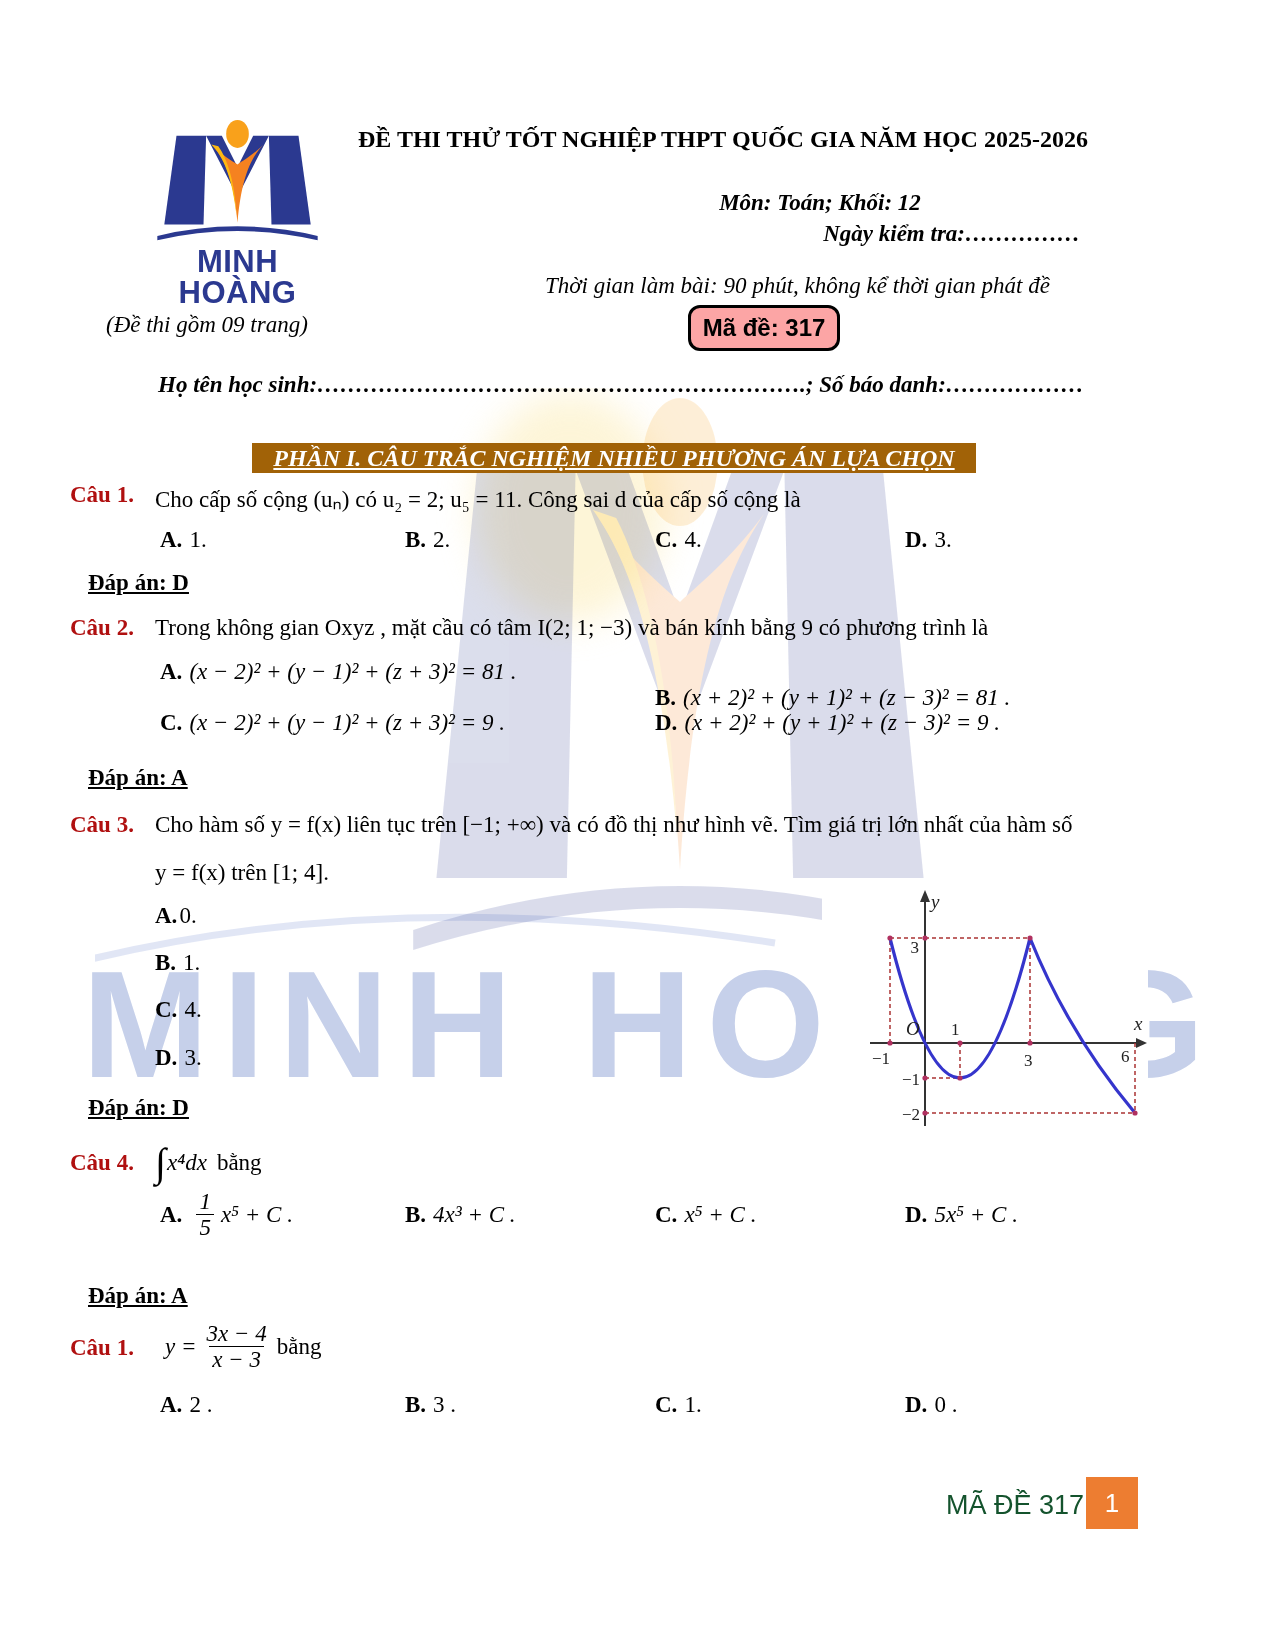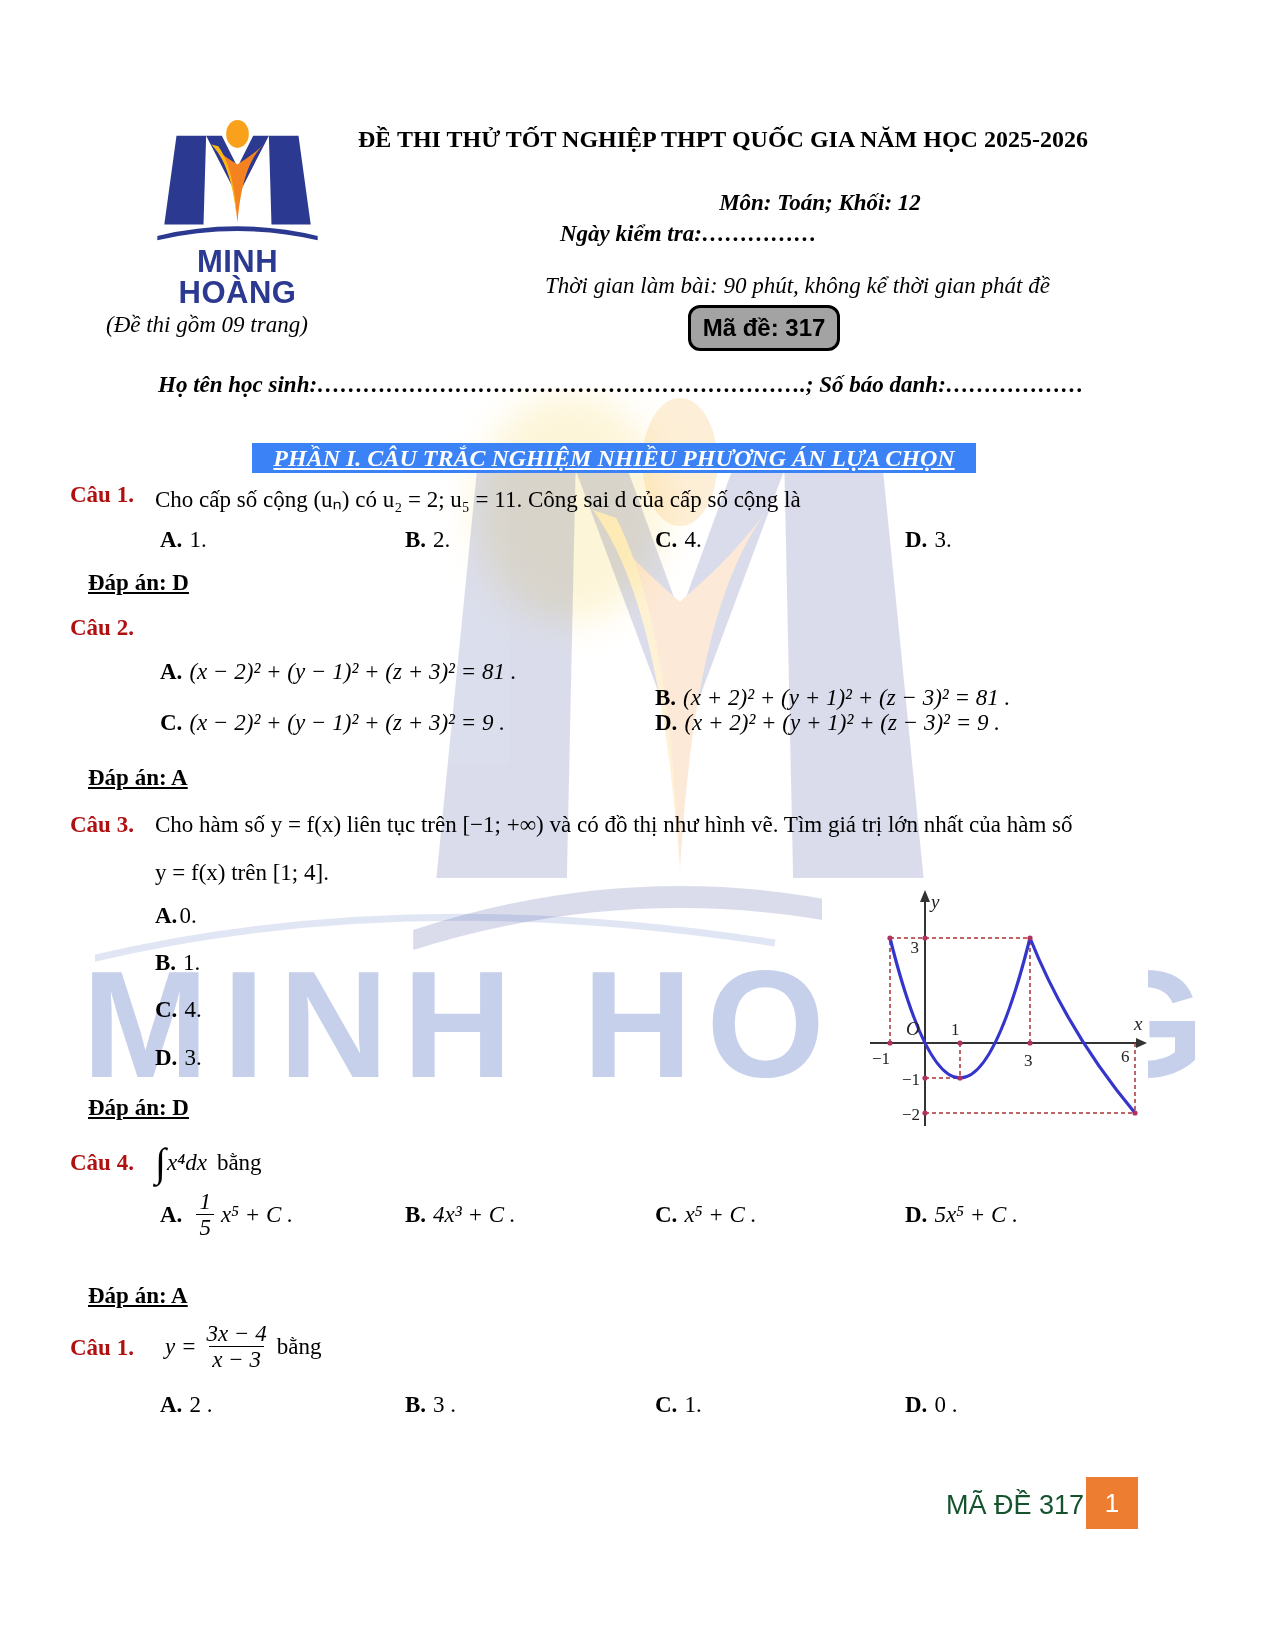--- a/index.html
+++ b/index.html
@@ -15,30 +15,30 @@
     font-size:152px;letter-spacing:14px;color:#c6d0ea;white-space:nowrap;line-height:1;
   }
   
   .z{position:absolute;z-index:1;}
   .logo-block{left:135px;top:120px;width:205px;text-align:center;}
   .logo-text{font-family:"Liberation Sans",sans-serif;font-weight:bold;font-size:31px;
     color:#2b3990;letter-spacing:0.5px;line-height:1;margin-top:0;}
   .pages-note{left:106px;top:312px;font-style:italic;font-size:23px;}
   .doc-title{left:358px;top:126px;width:760px;font-weight:bold;font-size:24px;}
   .subject-line{left:560px;top:190px;width:520px;text-align:center;font-weight:bold;font-style:italic;font-size:23px;}
-  .date-line{left:560px;top:221px;width:520px;text-align:left;font-weight:bold;font-style:italic;font-size:23px;}
+  .date-line{left:560px;top:221px;width:520px;text-align:right;font-weight:bold;font-style:italic;font-size:23px;}
   .duration-line{left:535px;top:273px;width:525px;text-align:center;font-style:italic;font-size:23px;}
   .exam-code-box{
     left:688px;top:305px;width:146px;height:40px;border:3px solid #000;border-radius:12px;
     display:flex;align-items:center;justify-content:center;
-    font-family:"Liberation Sans",sans-serif;font-weight:bold;font-size:24px;background:#a3a3a3;
+    font-family:"Liberation Sans",sans-serif;font-weight:bold;font-size:24px;background:#fca5a5;
   }
   .student-line{left:158px;top:372px;font-weight:bold;font-style:italic;font-size:23px;}
   .section-bar{
-    left:252px;top:443px;width:724px;height:30px;background:#3b82f6;color:#fff;
+    left:252px;top:443px;width:724px;height:30px;background:#a16207;color:#fff;
     display:flex;align-items:center;justify-content:center;
     font-weight:bold;font-style:italic;font-size:24px;
   }
   .section-bar span{text-decoration:underline;}
   
   .q-num{left:70px;color:#b01010;font-weight:bold;font-size:23px;}
   .q-text{font-size:23px;}
   .answer{left:88px;font-weight:bold;font-size:23px;text-decoration:underline;}
   .opt{position:absolute;font-size:23px;white-space:nowrap;}
   .opt-label{font-weight:bold;margin-right:7px;}
@@ -111,20 +111,21 @@
 
   <div class="z q-num" style="top:482px">Câu 1.</div>
   <div class="z q-text" style="left:155px;top:482px">Cho cấp số cộng (uₙ) có u₂ = 2; u₅ = 11. Công sai d của cấp số cộng là</div>
   <span class="z opt" style="left:160px;top:527px"><b class="opt-label">A.</b><span>1.</span></span>
   <span class="z opt" style="left:405px;top:527px"><b class="opt-label">B.</b><span>2.</span></span>
   <span class="z opt" style="left:655px;top:527px"><b class="opt-label">C.</b><span>4.</span></span>
   <span class="z opt" style="left:905px;top:527px"><b class="opt-label">D.</b><span>3.</span></span>
   <div class="z answer" style="top:570px">Đáp án: D</div>
 
   <div class="z q-num" style="top:615px">Câu 2.</div>
+  <div class="z q-text" style="left:155px;top:615px">Trong không gian Oxyz , mặt cầu có tâm I(2; 1; −3) và bán kính bằng 9 có phương trình là</div>
   <span class="z opt" style="left:160px;top:659px"><b class="opt-label">A.</b><span class="math">(x − 2)² + (y − 1)² + (z + 3)² = 81 .</span></span>
   <span class="z opt" style="left:655px;top:685px"><b class="opt-label">B.</b><span class="math">(x + 2)² + (y + 1)² + (z − 3)² = 81 .</span></span>
   <span class="z opt" style="left:160px;top:710px"><b class="opt-label">C.</b><span class="math">(x − 2)² + (y − 1)² + (z + 3)² = 9 .</span></span>
   <span class="z opt" style="left:655px;top:710px"><b class="opt-label">D.</b><span class="math">(x + 2)² + (y + 1)² + (z − 3)² = 9 .</span></span>
   <div class="z answer" style="top:765px">Đáp án: A</div>
 
   <div class="z q-num" style="top:812px">Câu 3.</div>
   <div class="z q-text" style="left:155px;top:812px">Cho hàm số y = f(x) liên tục trên [−1; +∞) và có đồ thị như hình vẽ. Tìm giá trị lớn nhất của hàm số</div>
   <div class="z q-text" style="left:155px;top:860px">y = f(x) trên [1; 4].</div>
   <span class="z opt" style="left:155px;top:903px"><b class="opt-label" style="margin-right:2px">A.</b><span>0.</span></span>

